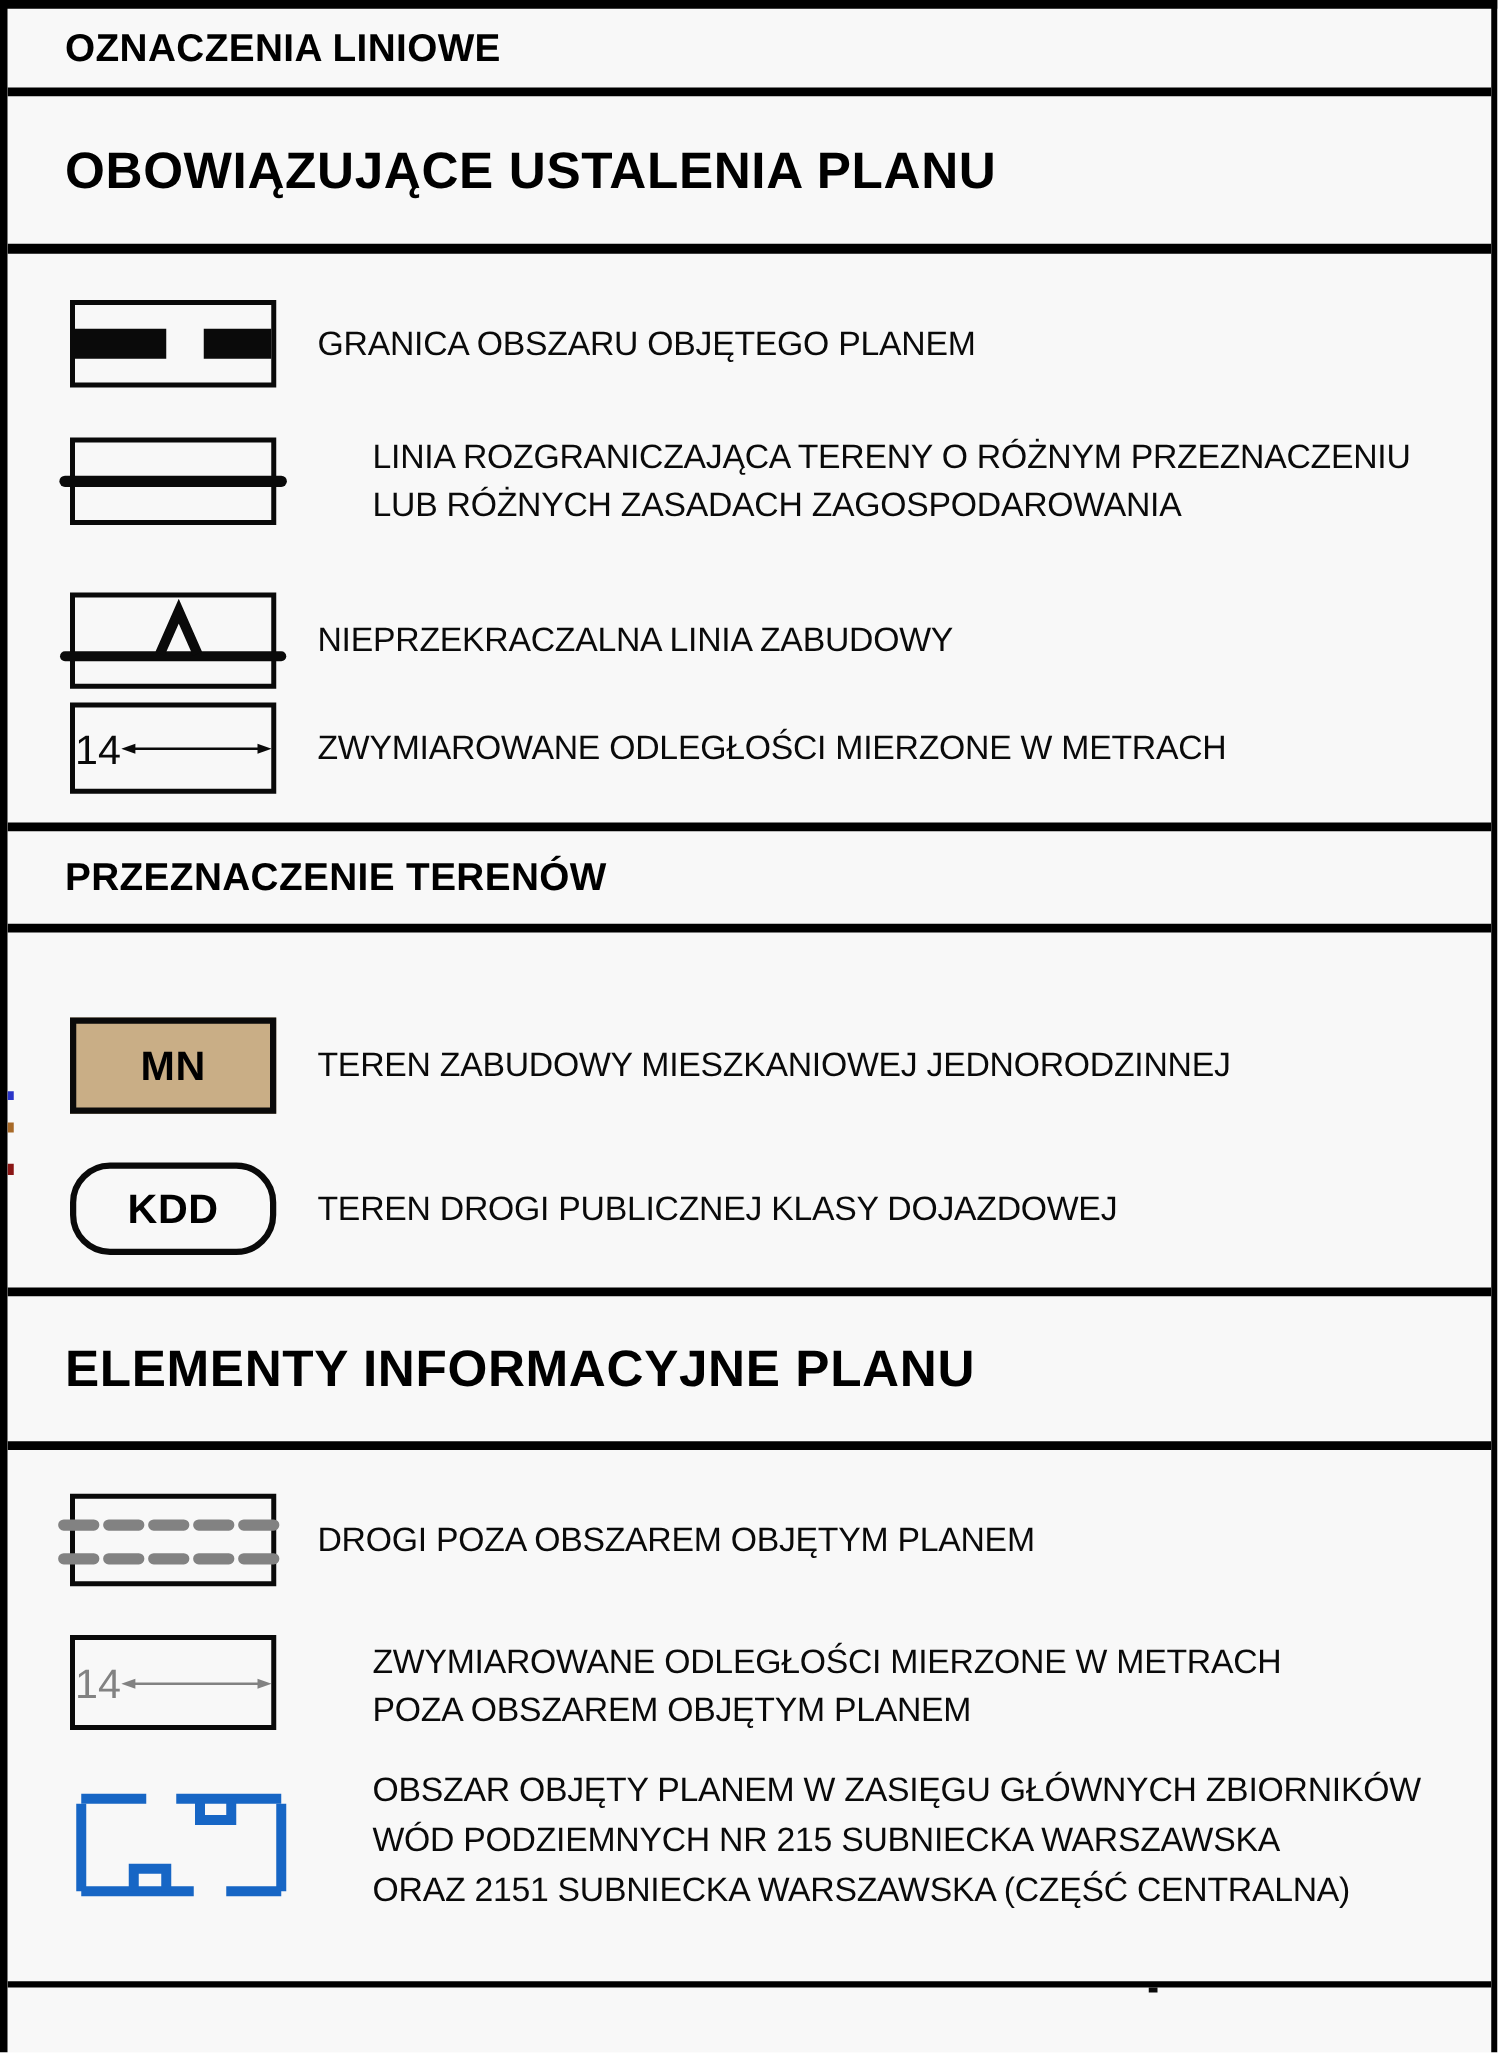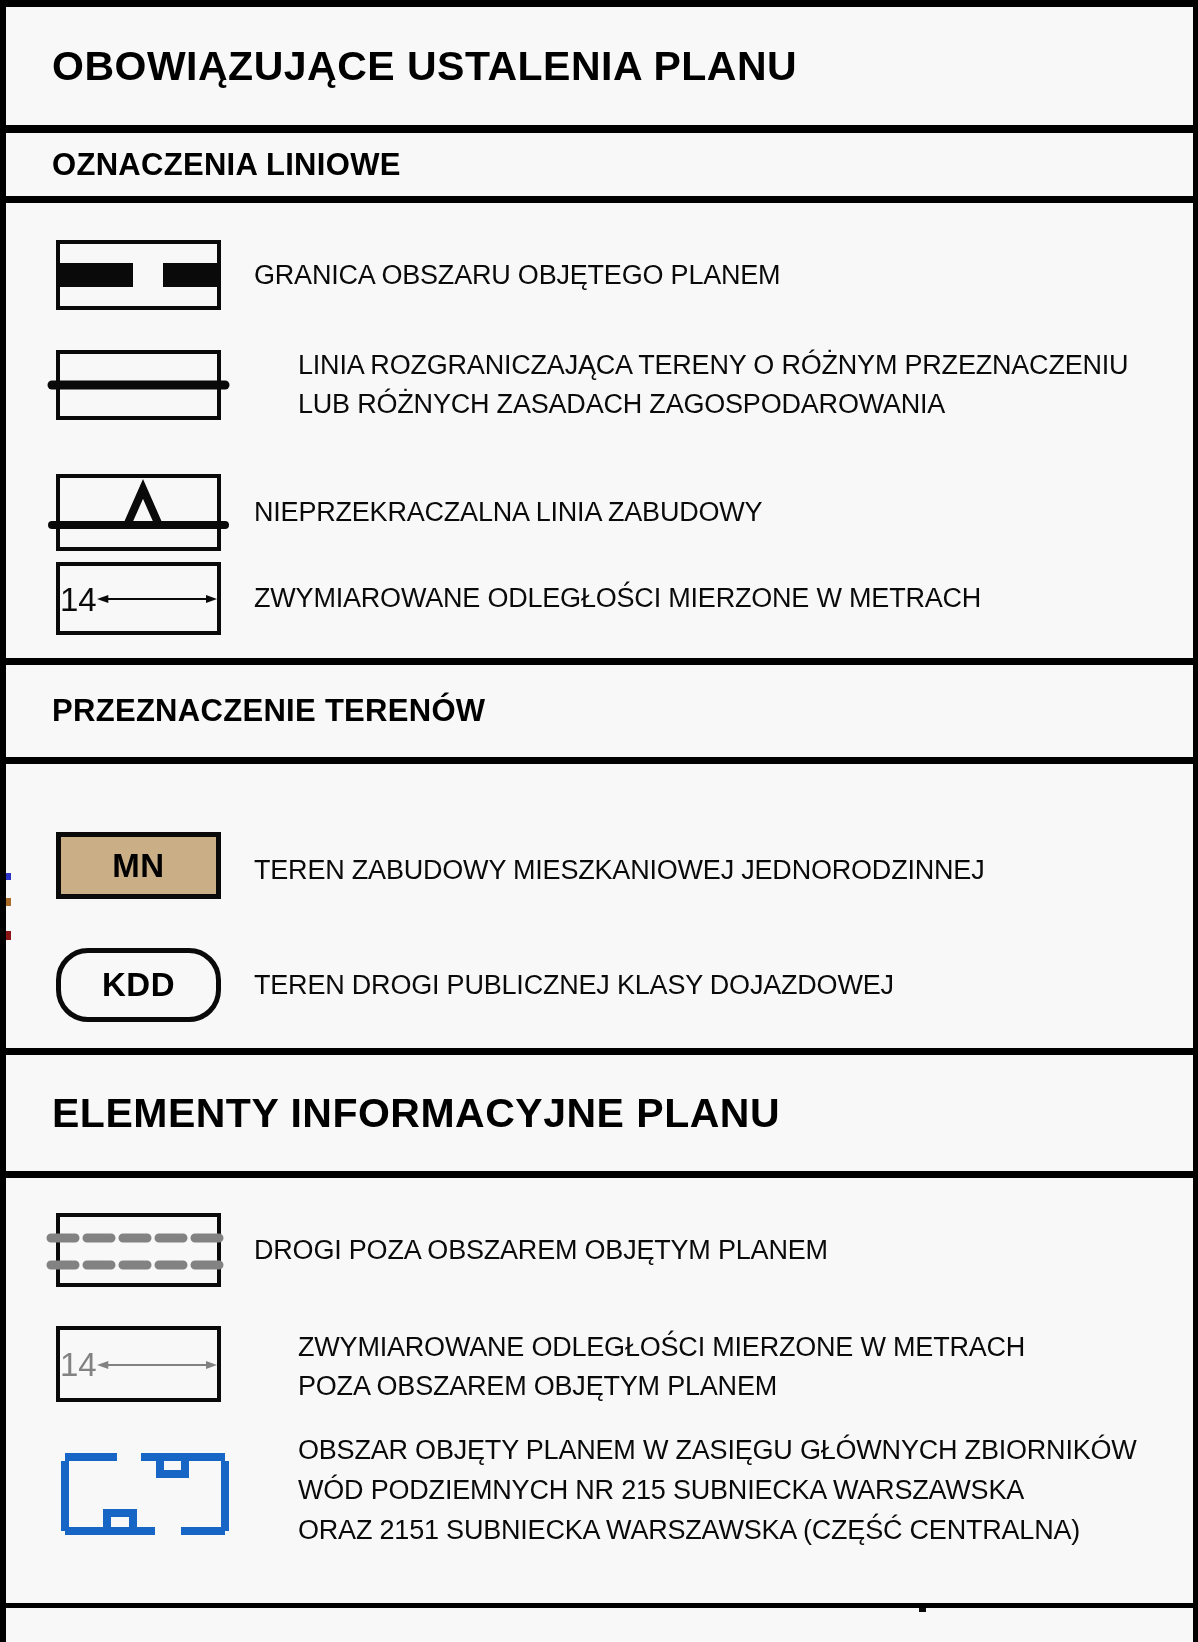--- a/index.html
+++ b/index.html
@@ -12,21 +12,21 @@
     border-right:5px solid var(--ink,#000);
     border-top:7px solid var(--ink,#000);
     font-family:"Liberation Sans",sans-serif;
     color:var(--ink,#000);
     overflow:hidden;
   }
   .band{position:relative;width:100%;}
   .band-title{height:126px;border-bottom:8px solid var(--ink,#000);}
   .band-h2a{height:70px;border-bottom:7px solid var(--ink,#000);}
   .band-lin{height:462px;border-bottom:7px solid var(--ink,#000);}
-  .band-h2b{height:99px;border-bottom:7px solid var(--ink,#000);text-align:right;}
+  .band-h2b{height:81px;border-bottom:7px solid var(--ink,#000);text-align:right;}
   .band-ter{height:291px;border-bottom:7px solid var(--ink,#000);}
   .band-h1b{height:123px;border-bottom:7px solid var(--ink,#000);}
   .band-inf{height:430px;border-bottom:5px solid var(--ink,#000);}
   .band-strip{height:4px;}
 
   .h1{
     position:absolute;left:46px;top:0;bottom:0;
     display:flex;align-items:center;
     font-size:41px;font-weight:bold;letter-spacing:0.5px;white-space:nowrap;
   }
@@ -67,26 +67,26 @@
   .codebox.kdd{background:transparent;border-radius:32px;}
 
   .artifact{position:absolute;left:0;width:5px;}
   .strip-tick{position:absolute;top:0;height:4px;width:7px;background:#0a0a0a;}
 </style>
 </head>
 <body>
 
 <div class="legend">
 
+  <div class="band band-h2a">
+    <div class="h2">OZNACZENIA LINIOWE</div>
+  </div>
+
   <div class="band band-title">
     <div class="h1">OBOWIĄZUJĄCE USTALENIA PLANU</div>
-  </div>
-
-  <div class="band band-h2a">
-    <div class="h2">OZNACZENIA LINIOWE</div>
   </div>
 
   <div class="band band-lin">
 
     <svg class="sym" style="left:50px;top:37px;width:165px;height:70px" viewBox="0 0 165 70">
       <rect x="2" y="2" width="161" height="66" fill="none" class="stroke-ink" stroke-width="4"></rect>
       <rect x="4" y="23" width="73" height="24" class="fill-ink"></rect>
       <rect x="107" y="23" width="54" height="24" class="fill-ink"></rect>
     </svg>
     <div class="cap single" style="top:37px;height:70px">GRANICA OBSZARU OBJĘTEGO PLANEM</div>
@@ -116,21 +116,21 @@
       </svg>
     </div>
     <div class="cap single" style="top:359px;height:73px">ZWYMIAROWANE ODLEGŁOŚCI MIERZONE W METRACH</div>
   </div>
 
   <div class="band band-h2b">
     <div class="h2">PRZEZNACZENIE TERENÓW</div>
   </div>
 
   <div class="band band-ter">
-    <div class="codebox mn" style="top:68px;height:67px">
+    <div class="codebox mn" style="top:68px;height:77px">
       <span>MN</span>
     </div>
     <div class="cap single" style="top:68px;height:77px">TEREN ZABUDOWY MIESZKANIOWEJ JEDNORODZINNEJ</div>
 
     <div class="codebox kdd" style="top:184px;height:74px">
       <span>KDD</span>
     </div>
     <div class="cap single" style="top:184px;height:74px">TEREN DROGI PUBLICZNEJ KLASY DOJAZDOWEJ</div>
   </div>
 

